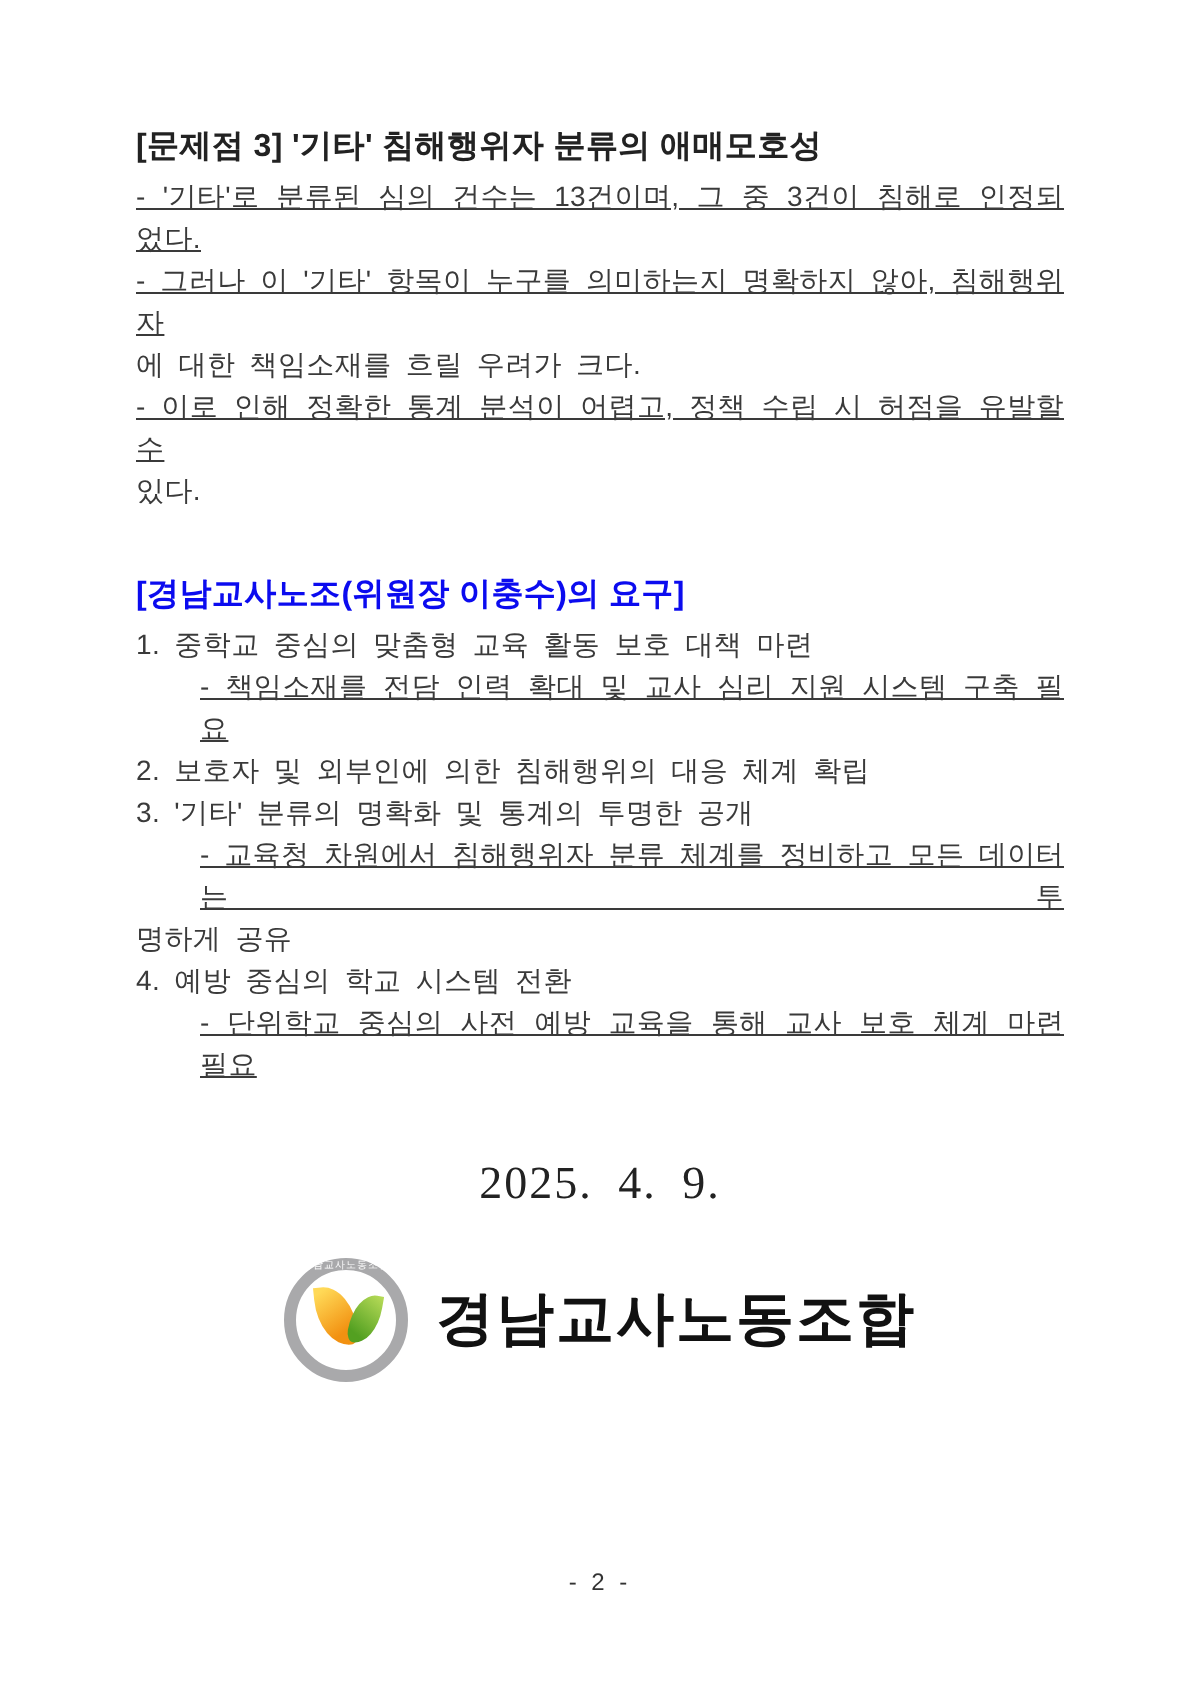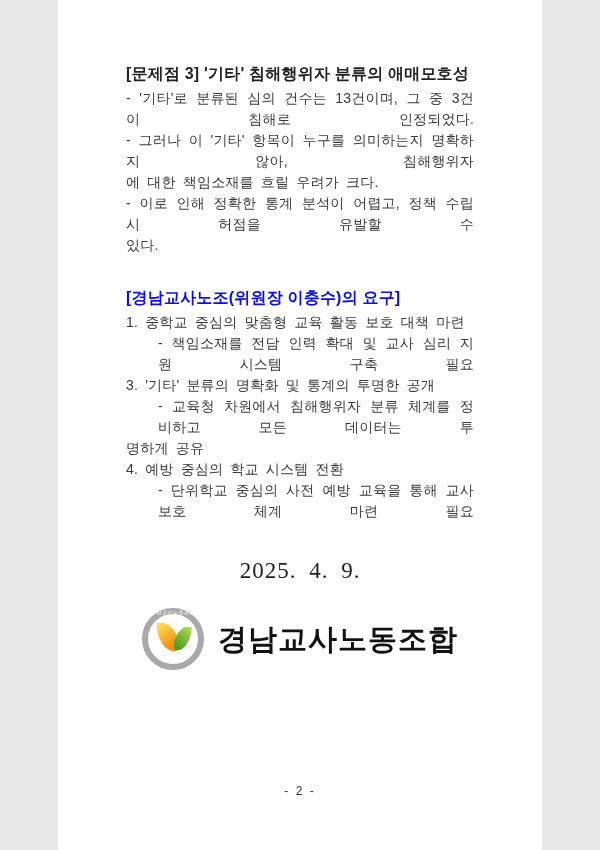--- a/index.html
+++ b/index.html
@@ -1,18 +1,18 @@
 <!DOCTYPE html>
 <html lang="ko"><head>
 <meta charset="utf-8">
 <style>
   html,body { margin:0; padding:0; background:#e8e8e8; }
   .page {
     position: relative;
-    width: 484px; height: 850px;
+    width: 600px; height: 850px;
     margin: 0 auto;
     background: #ffffff;
     font-family: "Liberation Sans", sans-serif;
     color: #3a3a3a;
     overflow: hidden;
     box-sizing: border-box;
   }
   .content { padding: 64px 68px 0 68px; }
 
   section { margin: 0 0 26px 0; }
@@ -21,21 +21,21 @@
     font-weight: bold; color: #222222;
     margin: 0 0 4px 0; letter-spacing: 0.2px;
   }
   .h.blue { color: #0b0bef; }
 
   .line {
     font-size: 14px; line-height: 21px;
     word-spacing: 3px; letter-spacing: 0.2px;
     white-space: normal;
   }
-  .line.just { text-align: justify; text-align-last: justify; }
+  .line.just { text-align: justify; text-align-last: justify; text-decoration: underline; }
   .line.sub { padding-left: 32px; }
 
   .demands .line { line-height: 21px; }
 
   .date {
     margin-top: 36px;
     text-align: center;
     font-family: "Liberation Serif", serif;
     font-size: 23px; color: #222222;
     letter-spacing: 1px; word-spacing: 6px;
@@ -96,20 +96,21 @@
       <div class="line">에 대한 책임소재를 흐릴 우려가 크다.</div>
       <div class="line just">- 이로 인해 정확한 통계 분석이 어렵고, 정책 수립 시 허점을 유발할 수</div>
       <div class="line">있다.</div>
     </section>
 
 
     <section class="demands" style="margin-top:32px">
       <h2 class="h blue">[경남교사노조(위원장 이충수)의 요구]</h2>
       <div class="line">1. 중학교 중심의 맞춤형 교육 활동 보호 대책 마련</div>
       <div class="line sub just">- 책임소재를 전담 인력 확대 및 교사 심리 지원 시스템 구축 필요</div>
+      <div class="line">2. 보호자 및 외부인에 의한 침해행위의 대응 체계 확립</div>
       <div class="line">3. '기타' 분류의 명확화 및 통계의 투명한 공개</div>
       <div class="line sub just">- 교육청 차원에서 침해행위자 분류 체계를 정비하고 모든 데이터는 투</div>
       <div class="line">명하게 공유</div>
       <div class="line">4. 예방 중심의 학교 시스템 전환</div>
       <div class="line sub just">- 단위학교 중심의 사전 예방 교육을 통해 교사 보호 체계 마련 필요</div>
     </section>
 
     <div class="date">2025. 4. 9.</div>
 
     <div class="org-row">

